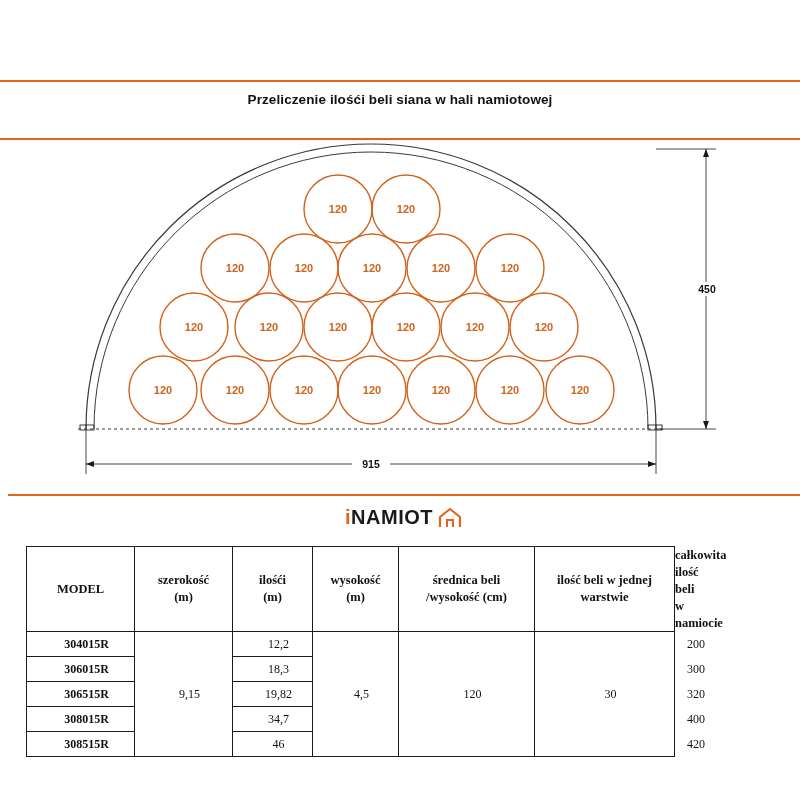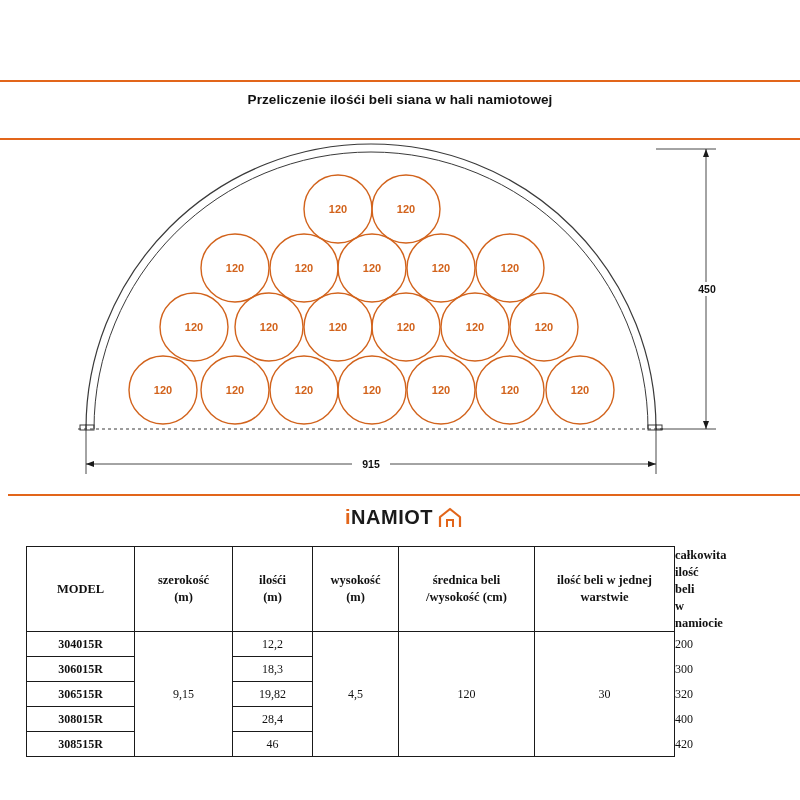--- a/index.html
+++ b/index.html
@@ -129,20 +129,21 @@
   }
   table.spec thead th {
     height: 46px;
     font-weight: bold;
     line-height: 1.35;
     font-size: 12.5px;
   }
   table.spec tbody td {
     height: 24px;
     line-height: 22px;
+    padding-left: 12px;
   }
   td.model {
     font-weight: bold;
     font-size: 12.5px;
   }
   .col-model { width: 108px; }
   .col-width { width: 98px; }
   .col-length { width: 80px; }
   .col-height { width: 86px; }
   .col-diam   { width: 136px; }
@@ -316,21 +317,21 @@
           <td>18,3</td>
           <td>300</td>
         </tr>
         <tr>
           <td class="model">306515R</td>
           <td>19,82</td>
           <td>320</td>
         </tr>
         <tr>
           <td class="model">308015R</td>
-          <td>28,4</td>
+          <td>34,7</td>
           <td>400</td>
         </tr>
         <tr>
           <td class="model">308515R</td>
           <td>46</td>
           <td>420</td>
         </tr>
       </tbody>
     </table>
   </div>

